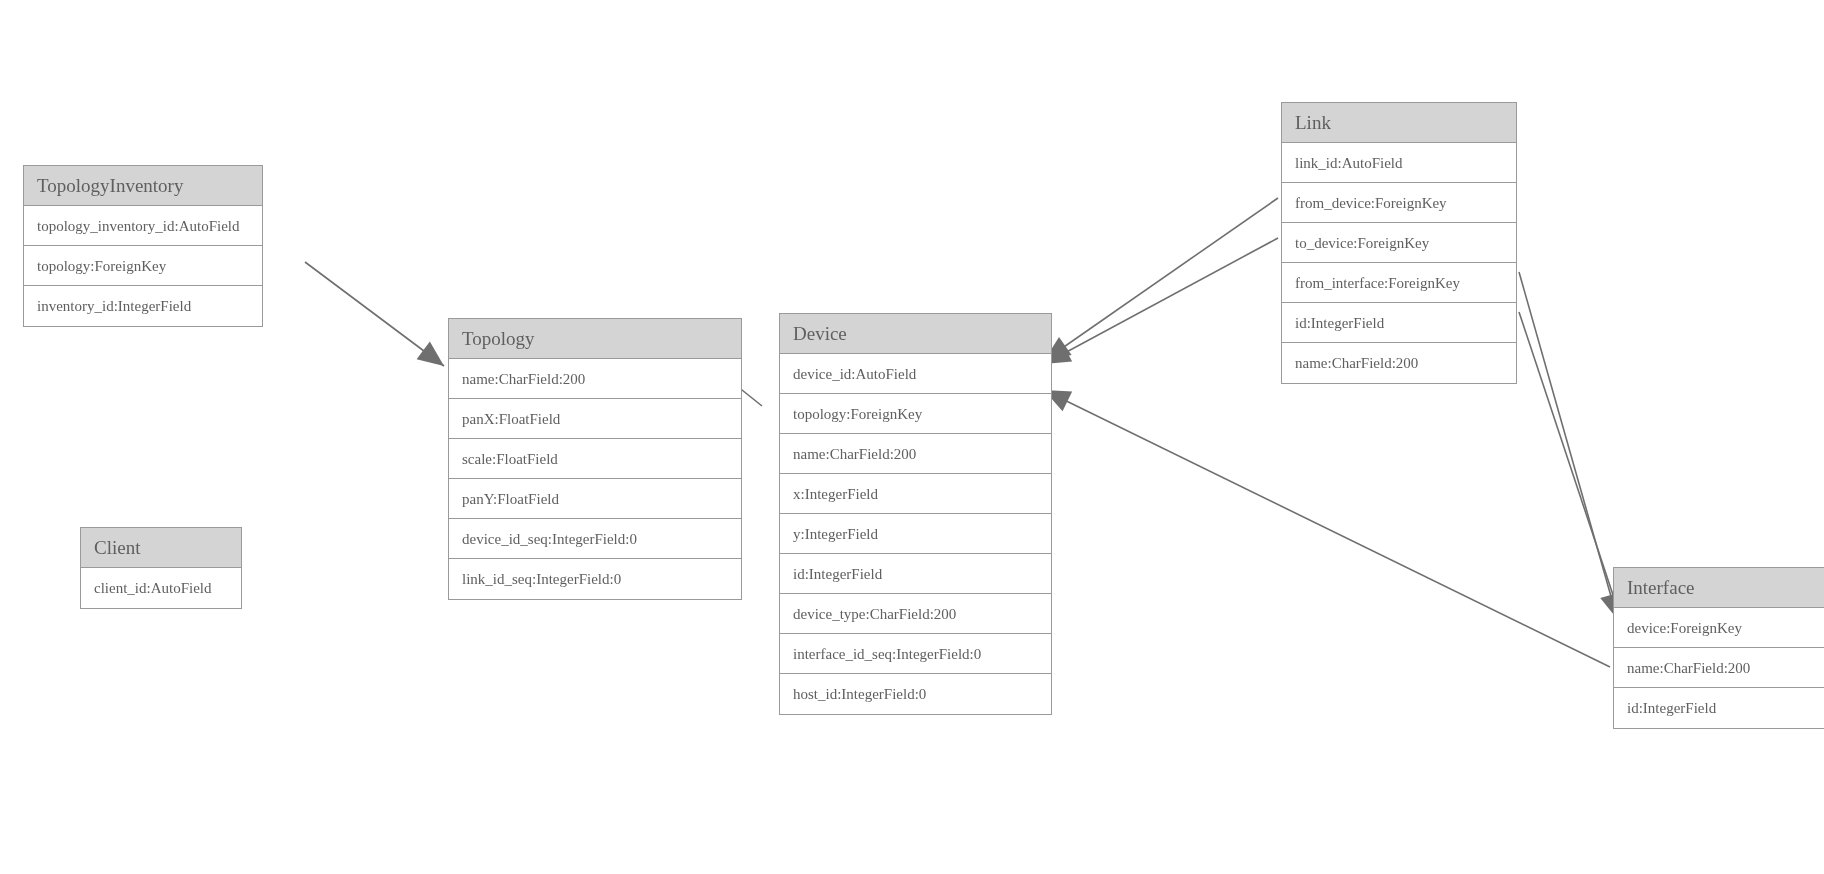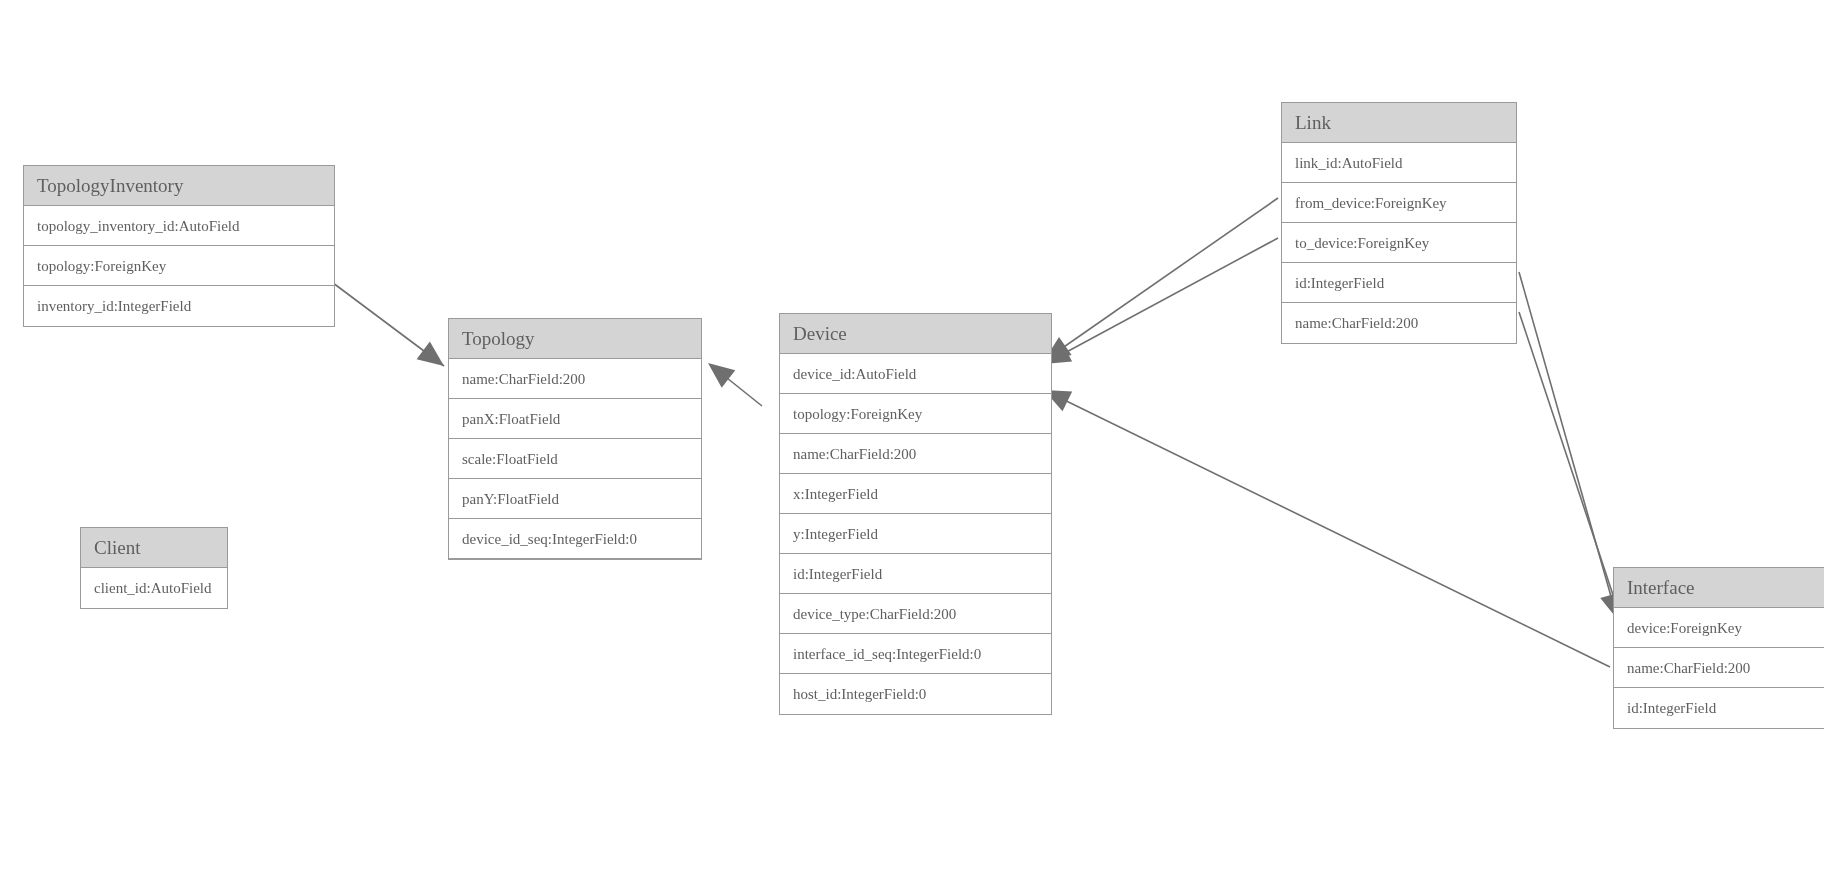--- a/index.html
+++ b/index.html
@@ -88,55 +88,57 @@
         <path d="M 1519,272 L 1616,614" stroke="#6f6f6f" stroke-width="1.6" fill="none"></path>
         <polygon points="0,0 -26,-11 -26,11" fill="#6f6f6f" transform="translate(1618,620) rotate(74)"></polygon>
       </g>
       <g>
         <path d="M 1519,312 L 1620,616" stroke="#6f6f6f" stroke-width="1.6" fill="none"></path>
         <polygon points="0,0 -26,-11 -26,11" fill="#6f6f6f" transform="translate(1622,622) rotate(72)"></polygon>
       </g>
     </svg>
 
   <div id="entities-layer">
-      <div class="entity" style="left: 23px; top: 165px; width: 312px;">
+      <div class="entity" style="left: 23px; top: 165px; width: 240px;">
         <div class="entity-header">TopologyInventory</div>
         <div class="entity-row">topology_inventory_id:AutoField</div>
         <div class="entity-row">topology:ForeignKey</div>
         <div class="entity-row last">inventory_id:IntegerField</div>
       </div>
-      <div class="entity" style="left: 448px; top: 318px; width: 254px;">
+      <div class="entity" style="left: 448px; top: 318px; width: 294px;">
         <div class="entity-header">Topology</div>
         <div class="entity-row">name:CharField:200</div>
         <div class="entity-row">panX:FloatField</div>
         <div class="entity-row">scale:FloatField</div>
         <div class="entity-row">panY:FloatField</div>
         <div class="entity-row">device_id_seq:IntegerField:0</div>
+        <div class="entity-row last">link_id_seq:IntegerField:0</div>
       </div>
-      <div class="entity" style="left: 80px; top: 527px; width: 148px;">
+      <div class="entity" style="left: 80px; top: 527px; width: 162px;">
         <div class="entity-header">Client</div>
         <div class="entity-row last">client_id:AutoField</div>
       </div>
       <div class="entity" style="left: 765px; top: 313px; width: 273px; margin-left: 14px;">
         <div class="entity-header">Device</div>
         <div class="entity-row">device_id:AutoField</div>
         <div class="entity-row">topology:ForeignKey</div>
         <div class="entity-row">name:CharField:200</div>
         <div class="entity-row">x:IntegerField</div>
         <div class="entity-row">y:IntegerField</div>
         <div class="entity-row">id:IntegerField</div>
         <div class="entity-row">device_type:CharField:200</div>
         <div class="entity-row">interface_id_seq:IntegerField:0</div>
         <div class="entity-row last">host_id:IntegerField:0</div>
       </div>
       <div class="entity" style="left: 1281px; top: 102px; width: 236px;">
         <div class="entity-header">Link</div>
         <div class="entity-row">link_id:AutoField</div>
         <div class="entity-row">from_device:ForeignKey</div>
         <div class="entity-row">to_device:ForeignKey</div>
+        <div class="entity-row">from_interface:ForeignKey</div>
         <div class="entity-row">id:IntegerField</div>
         <div class="entity-row last">name:CharField:200</div>
       </div>
       <div class="entity" style="left: 1613px; top: 567px; width: 222px;">
         <div class="entity-header">Interface</div>
         <div class="entity-row">device:ForeignKey</div>
         <div class="entity-row">name:CharField:200</div>
         <div class="entity-row last">id:IntegerField</div>
       </div>
     </div>

